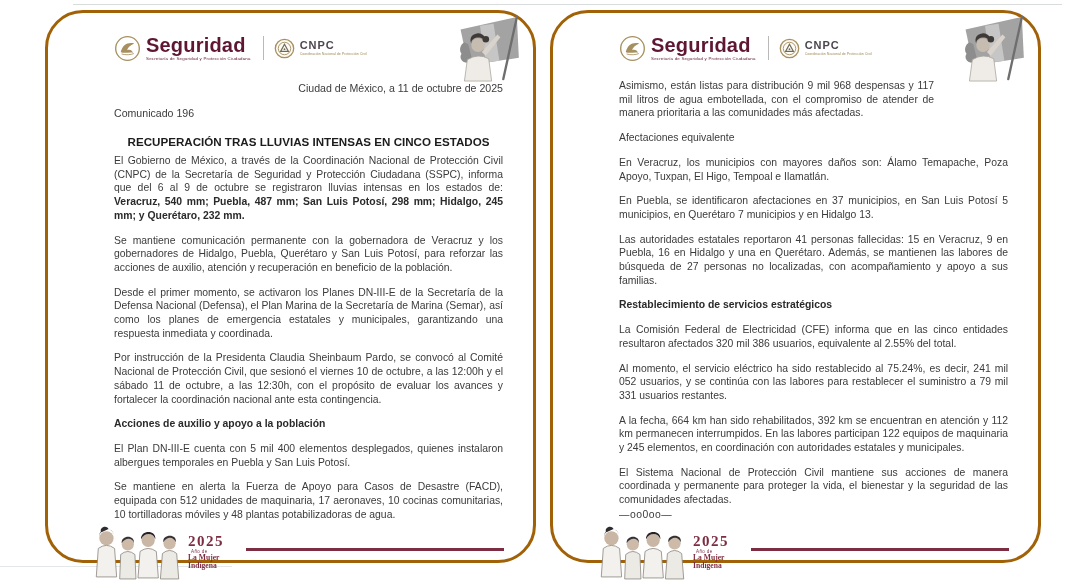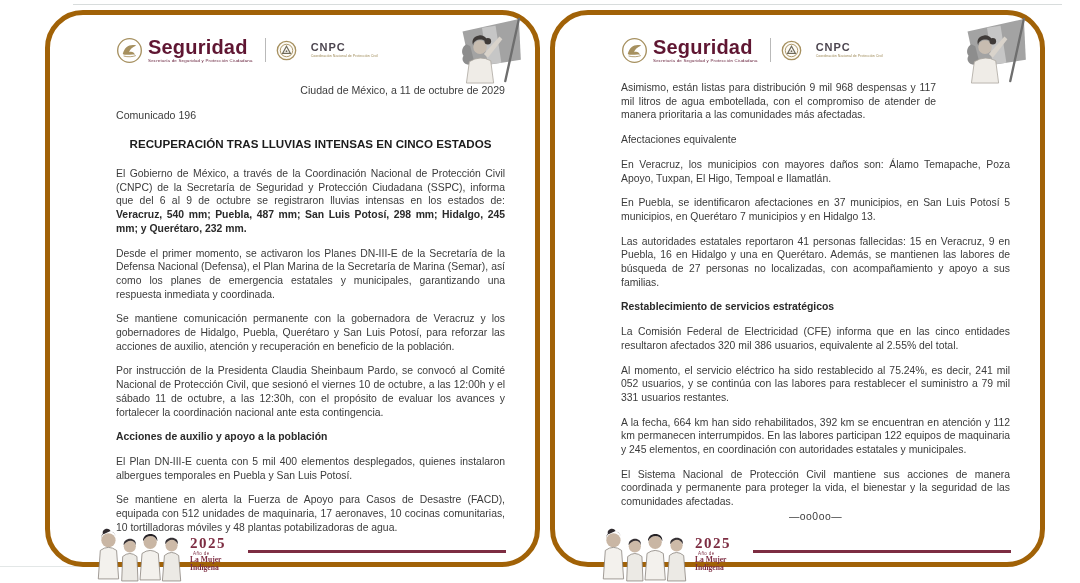--- a/index.html
+++ b/index.html
@@ -2,49 +2,49 @@
 <html><head>
 <meta charset="utf-8">
 <style>
   html,body{margin:0;padding:0;background:#ffffff;}
   .canvas{position:relative;width:1080px;height:583px;background:#ffffff;overflow:hidden;
           font-family:"Liberation Sans", sans-serif;}
   .hairline-top{position:absolute;top:4px;left:73px;width:989px;height:1px;background:#d8dcdc;}
   .hairline-bottom{position:absolute;top:566px;left:0;width:232px;height:1px;background:#e3e7e7;}
 
   .page{position:absolute;top:10px;width:485px;height:547px;background:#fff;
-        border:5px solid #a16207;border-radius:38px;}
+        border:3px solid #a16207;border-radius:38px;}
   .page-left{left:45px;}
   .page-right{left:550px;}
   .page-inner{position:relative;padding:15px 30px 0 66px;height:100%;box-sizing:border-box;}
 
   
   .brand-row{display:flex;align-items:center;height:40px;}
   .eagle-badge{width:27px;height:27px;flex:0 0 auto;}
   .wordmark-block{margin-left:5px;}
   .wordmark{font-size:20px;font-weight:700;color:#5f1632;letter-spacing:.2px;line-height:20px;}
   .wordmark-tagline{font-size:4.4px;color:#5f1632;letter-spacing:.2px;margin-top:1px;}
   .brand-divider{width:1px;height:24px;background:#b9b9b9;margin:0 10px 0 12px;}
   .cnpc-badge{width:21px;height:21px;flex:0 0 auto;}
-  .cnpc-block{margin-left:14px;}
+  .cnpc-block{margin-left:5px;}
   .cnpc-acronym{font-size:11px;font-weight:700;color:#4d4650;letter-spacing:1px;line-height:11px;}
   .cnpc-tagline{font-size:3.6px;color:#a08c5a;margin-top:1px;}
 
   .flag-art{position:absolute;top:2px;right:10px;width:88px;height:68px;}
 
   
   .dateline{margin-top:14px;text-align:right;font-size:10.6px;color:#3c3c3c;}
   .comunicado{margin-top:13px;text-align:left;padding-right:20px;font-size:10.6px;color:#3c3c3c;}
   .doc-title{margin-top:15px;text-align:center;font-size:11.6px;font-weight:700;color:#1c1c1c;line-height:15px;}
 
   p.body{margin:11px 0 0 0;font-size:10.4px;line-height:13.7px;color:#3b3b3b;text-align:justify;}
   p.body b{color:#2a2a2a;}
   .section-heading{margin:11px 0 0 0;font-size:10.4px;line-height:13.7px;font-weight:700;color:#2a2a2a;}
   .section-heading.regular{font-weight:400;color:#3b3b3b;}
-  .separator-line{margin:2px 0 0 0;text-align:center;font-size:10.4px;color:#3b3b3b;letter-spacing:.5px;}
+  .separator-line{margin:2px 0 0 0;text-align:left;font-size:10.4px;color:#3b3b3b;letter-spacing:.5px;}
   .flag-spacer{float:right;width:74px;height:14px;}
   .first-body{margin-top:4px;}
 
   
   .page-footer{position:absolute;left:46px;right:29px;bottom:-21px;height:58px;
                display:flex;align-items:center;justify-content:space-between;}
   .women-art{width:88px;height:57px;flex:0 0 auto;}
   .year-block{margin-left:6px;width:58px;flex:0 0 auto;color:#7d2d42;}
   .year-big{font-size:15px;font-weight:700;letter-spacing:1.5px;line-height:14px;font-family:"Liberation Serif", serif;}
   .year-sub{font-size:4.5px;margin:1px 0 0 3px;letter-spacing:.4px;}
@@ -117,30 +117,30 @@
           </svg>
         <div class="cnpc-block">
           <div class="cnpc-acronym">CNPC</div>
           <div class="cnpc-tagline">Coordinación Nacional de Protección Civil</div>
         </div>
       </div>
       <svg class="flag-art" viewBox="0 0 90 70">
           <use href="#flag-illustration"></use>
         </svg>
 
-      <div class="dateline">Ciudad de México, a 11 de octubre de 2029</div>
+      <div class="dateline">Ciudad de México, a 11 de octubre de 2025</div>
       <div class="comunicado">Comunicado 196</div>
 
       <div class="doc-title">
         <div>RECUPERACIÓN TRAS LLUVIAS INTENSAS EN CINCO ESTADOS</div>
       </div>
 
-      <p class="body" style="margin-top:16px"><span>El Gobierno de México, a través de la Coordinación Nacional de Protección Civil (CNPC) de la Secretaría de Seguridad y Protección Ciudadana (SSPC), informa que del 6 al 9 de octubre se registraron lluvias intensas en los estados de: </span><b>Veracruz, 540 mm; Puebla, 487 mm; San Luis Potosí, 298 mm; Hidalgo, 245 mm; y Querétaro, 232 mm.</b></p>
+      <p class="body" style="margin-top:5px"><span>El Gobierno de México, a través de la Coordinación Nacional de Protección Civil (CNPC) de la Secretaría de Seguridad y Protección Ciudadana (SSPC), informa que del 6 al 9 de octubre se registraron lluvias intensas en los estados de: </span><b>Veracruz, 540 mm; Puebla, 487 mm; San Luis Potosí, 298 mm; Hidalgo, 245 mm; y Querétaro, 232 mm.</b></p>
+      <p class="body">Se mantiene comunicación permanente con la gobernadora de Veracruz y los gobernadores de Hidalgo, Puebla, Querétaro y San Luis Potosí, para reforzar las acciones de auxilio, atención y recuperación en beneficio de la población.</p>
       <p class="body">Desde el primer momento, se activaron los Planes DN-III-E de la Secretaría de la Defensa Nacional (Defensa), el Plan Marina de la Secretaría de Marina (Semar), así como los planes de emergencia estatales y municipales, garantizando una respuesta inmediata y coordinada.</p>
-      <p class="body">Se mantiene comunicación permanente con la gobernadora de Veracruz y los gobernadores de Hidalgo, Puebla, Querétaro y San Luis Potosí, para reforzar las acciones de auxilio, atención y recuperación en beneficio de la población.</p>
       <p class="body">Por instrucción de la Presidenta Claudia Sheinbaum Pardo, se convocó al Comité Nacional de Protección Civil, que sesionó el viernes 10 de octubre, a las 12:00h y el sábado 11 de octubre, a las 12:30h, con el propósito de evaluar los avances y fortalecer la coordinación nacional ante esta contingencia.</p>
       <p class="section-heading">Acciones de auxilio y apoyo a la población</p>
       <p class="body">El Plan DN-III-E cuenta con 5 mil 400 elementos desplegados, quienes instalaron albergues temporales en Puebla y San Luis Potosí.</p>
       <p class="body">Se mantiene en alerta la Fuerza de Apoyo para Casos de Desastre (FACD), equipada con 512 unidades de maquinaria, 17 aeronaves, 10 cocinas comunitarias, 10 tortilladoras móviles y 48 plantas potabilizadoras de agua.</p>
 
       <div class="page-footer">
         <svg class="women-art" viewBox="0 0 86 56">
             <use href="#women-illustration"></use>
           </svg>
         <div class="year-block">

